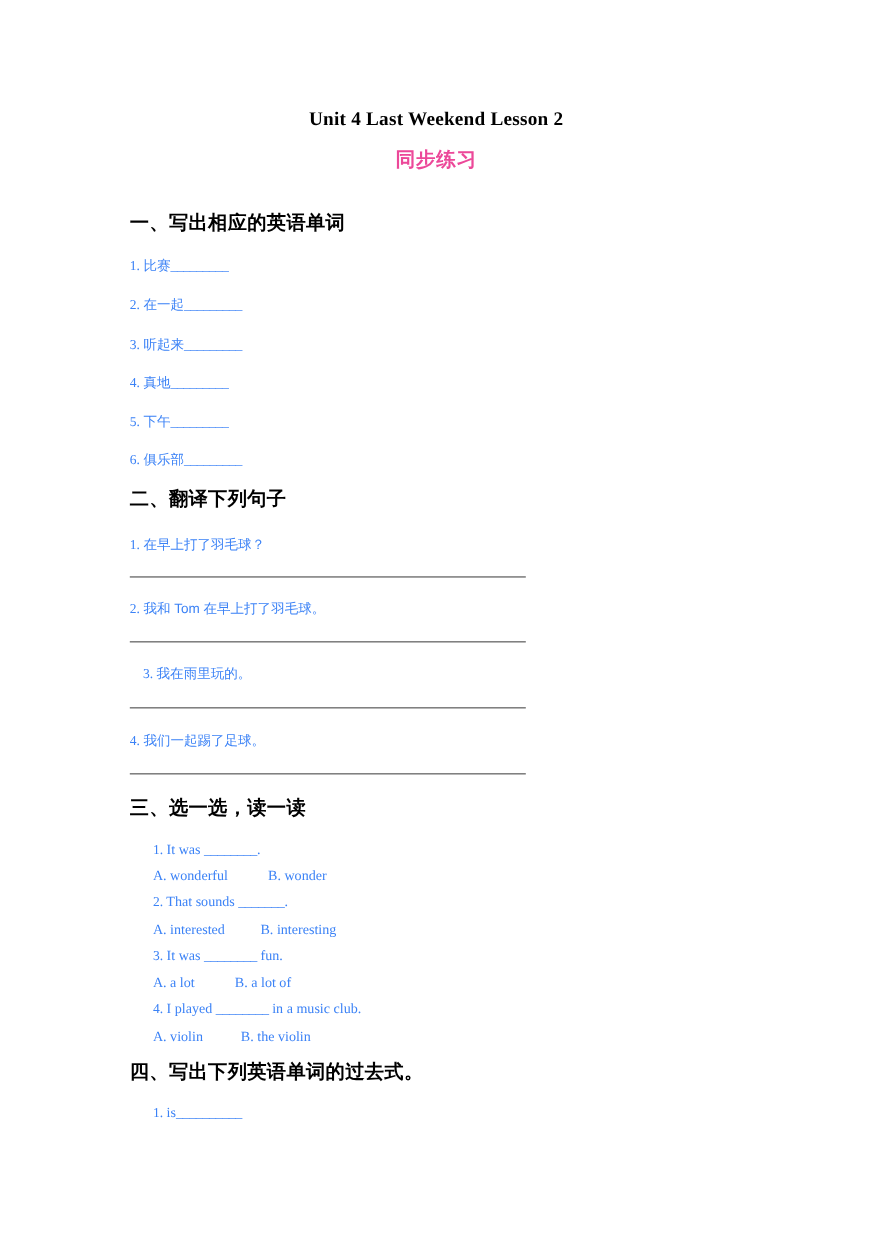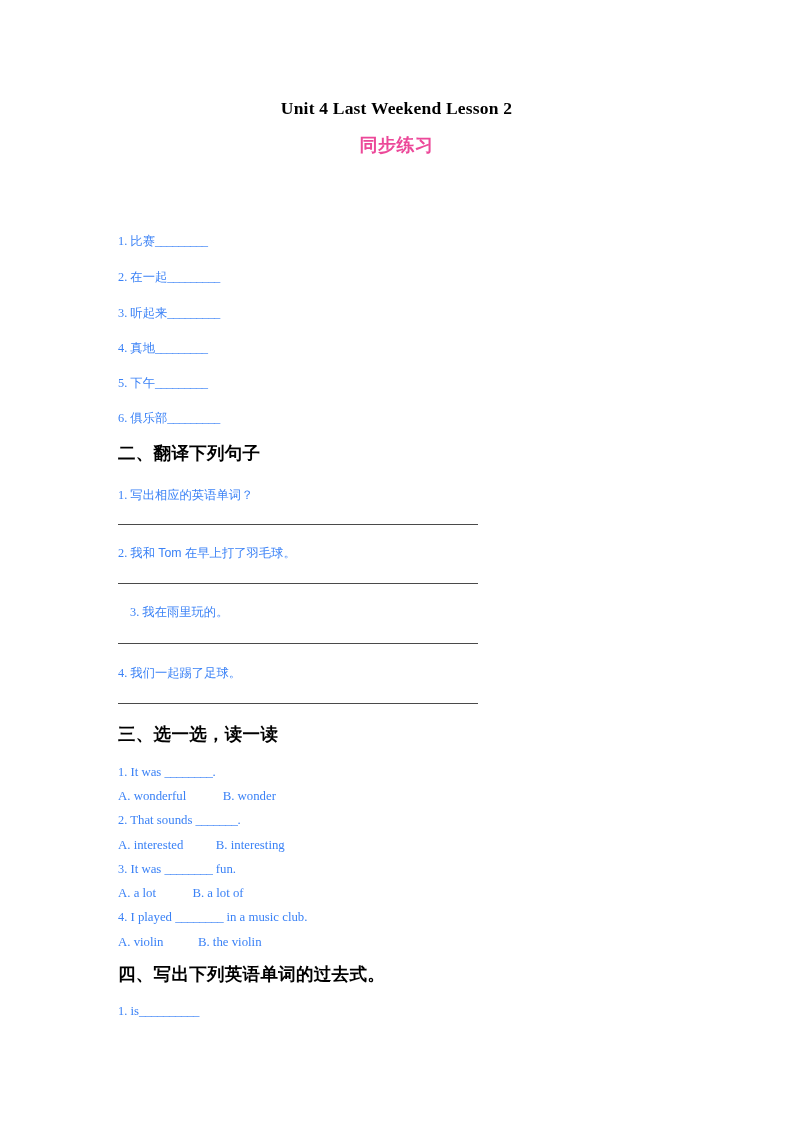--- a/index.html
+++ b/index.html
@@ -70,20 +70,21 @@
     color: #3b82f6;
     white-space: nowrap;
   }
   .q-cn {
     font-family: "Liberation Sans", sans-serif;
     font-size: 12.3px;
   }
   .q-en {
     font-family: "Liberation Serif", serif;
     font-size: 12.8px;
+    margin-left: 21px;
   }
   .num {
     font-family: "Liberation Serif", serif;
     font-size: 12.3px;
   }
   .blank {
     font-family: "Liberation Serif", serif;
     letter-spacing: -0.4px;
   }
 
@@ -110,20 +111,21 @@
   }
 </style>
 </head>
 <body>
 
 <div class="page">
 
   <div class="doc-title">Unit 4 Last Weekend Lesson 2</div>
   <div class="doc-subtitle">同步练习</div>
 
+  <div class="section-heading" style="top:190px;">一、写出相应的英语单词</div>
 
   <div class="q-line" style="top:233px;">
     <span class="num">1.</span>
     <span class="q-cn">比赛</span><span class="blank">_________</span>
   </div>
   <div class="q-line" style="top:269px;">
     <span class="num">2.</span>
     <span class="q-cn">在一起</span><span class="blank">_________</span>
   </div>
   <div class="q-line" style="top:305px;">
@@ -140,21 +142,21 @@
   </div>
   <div class="q-line" style="top:410px;">
     <span class="num">6.</span>
     <span class="q-cn">俱乐部</span><span class="blank">_________</span>
   </div>
 
   <div class="section-heading" style="top:441px;">二、翻译下列句子</div>
 
   <div class="q-line" style="top:487px;">
     <span class="num">1.</span>
-    <span class="q-cn">写出相应的英语单词？</span>
+    <span class="q-cn">在早上打了羽毛球？</span>
   </div>
   <div class="answer-rule" style="top:524px;"></div>
 
   <div class="q-line" style="top:545px;">
     <span class="num">2.</span>
     <span class="q-cn">我和 Tom 在早上打了羽毛球。</span>
   </div>
   <div class="answer-rule" style="top:583px;"></div>
 
   <div class="q-line" style="top:604px;margin-left:12px;">

